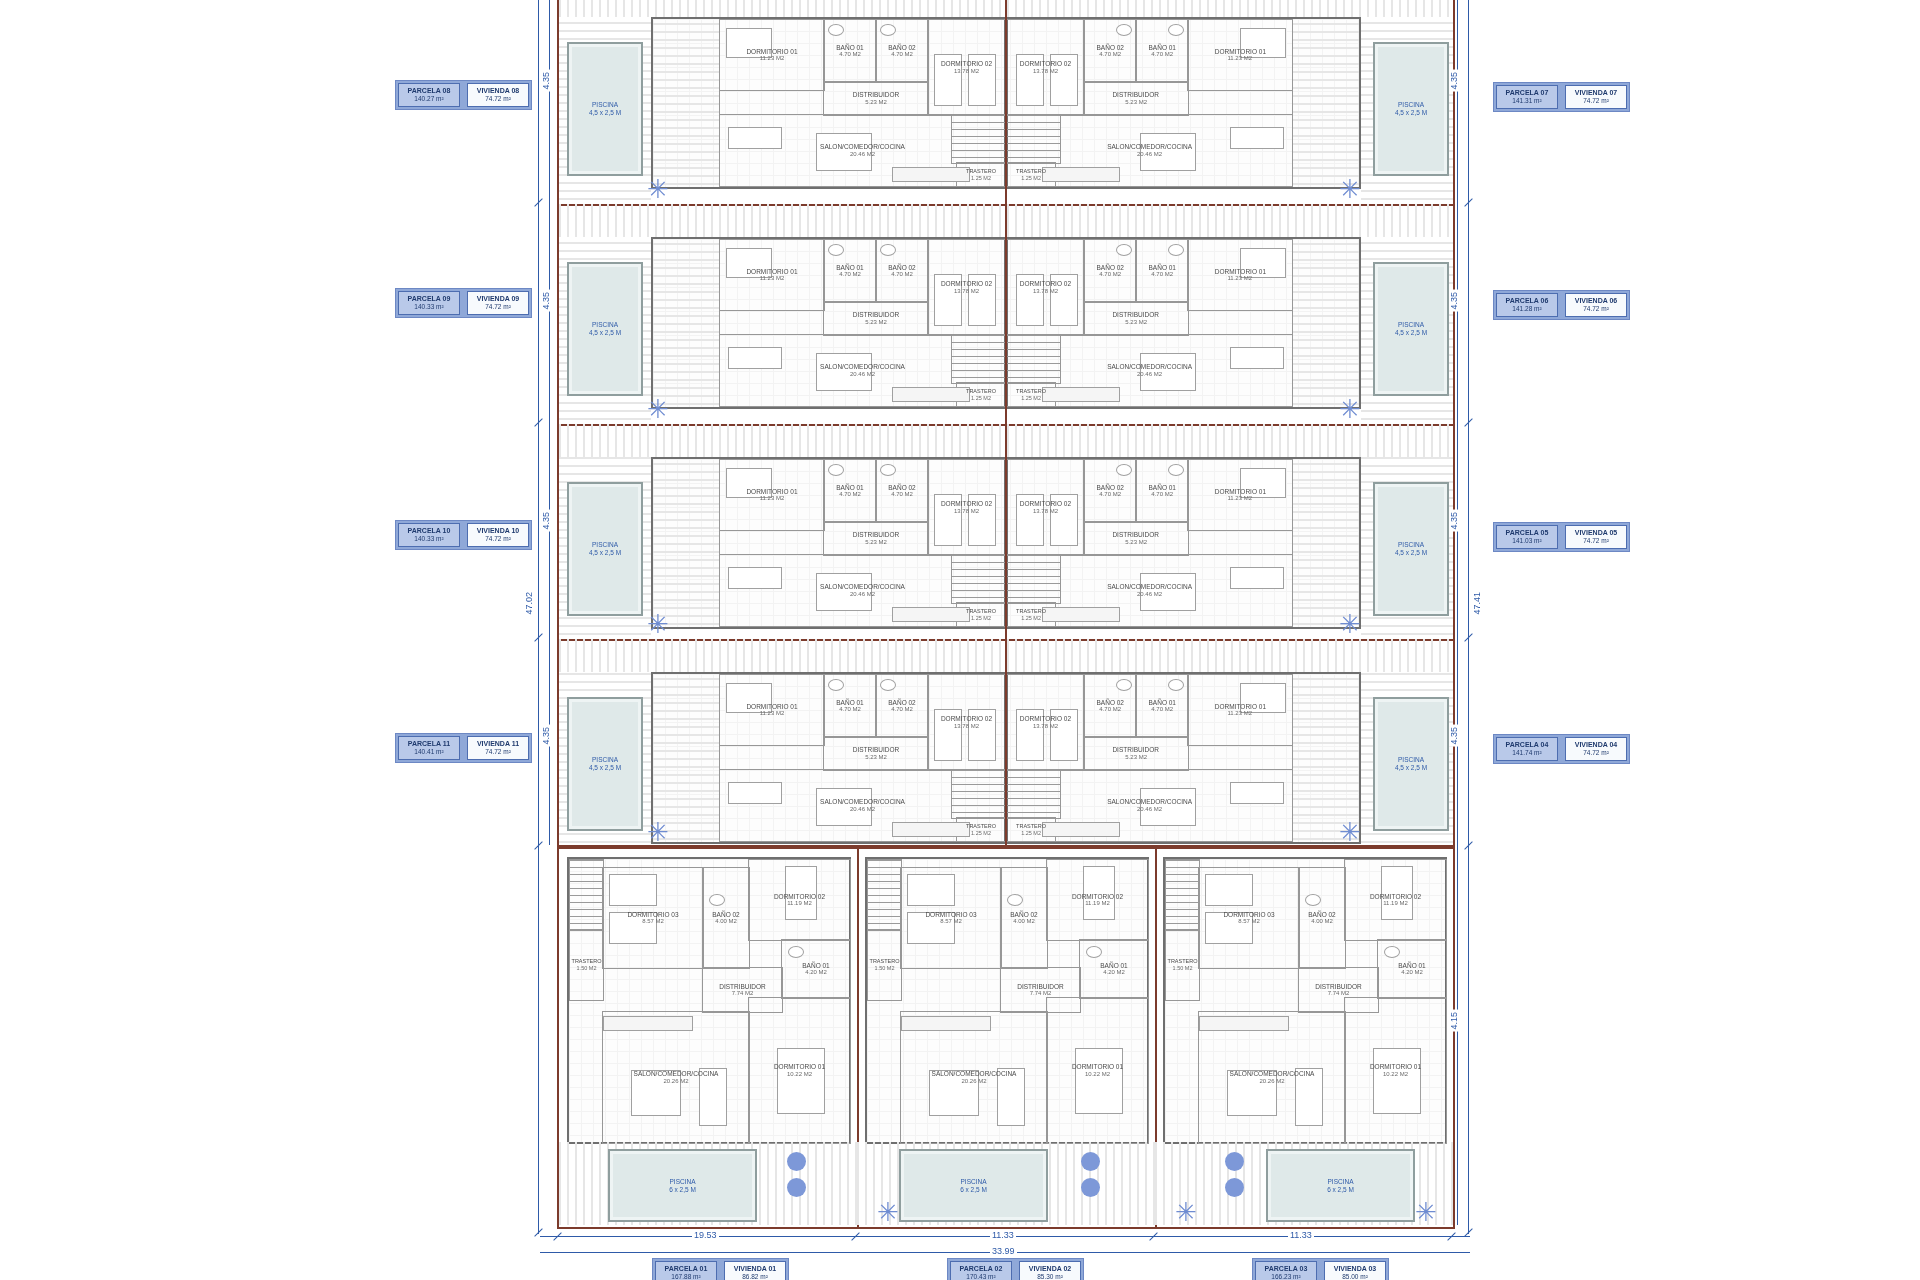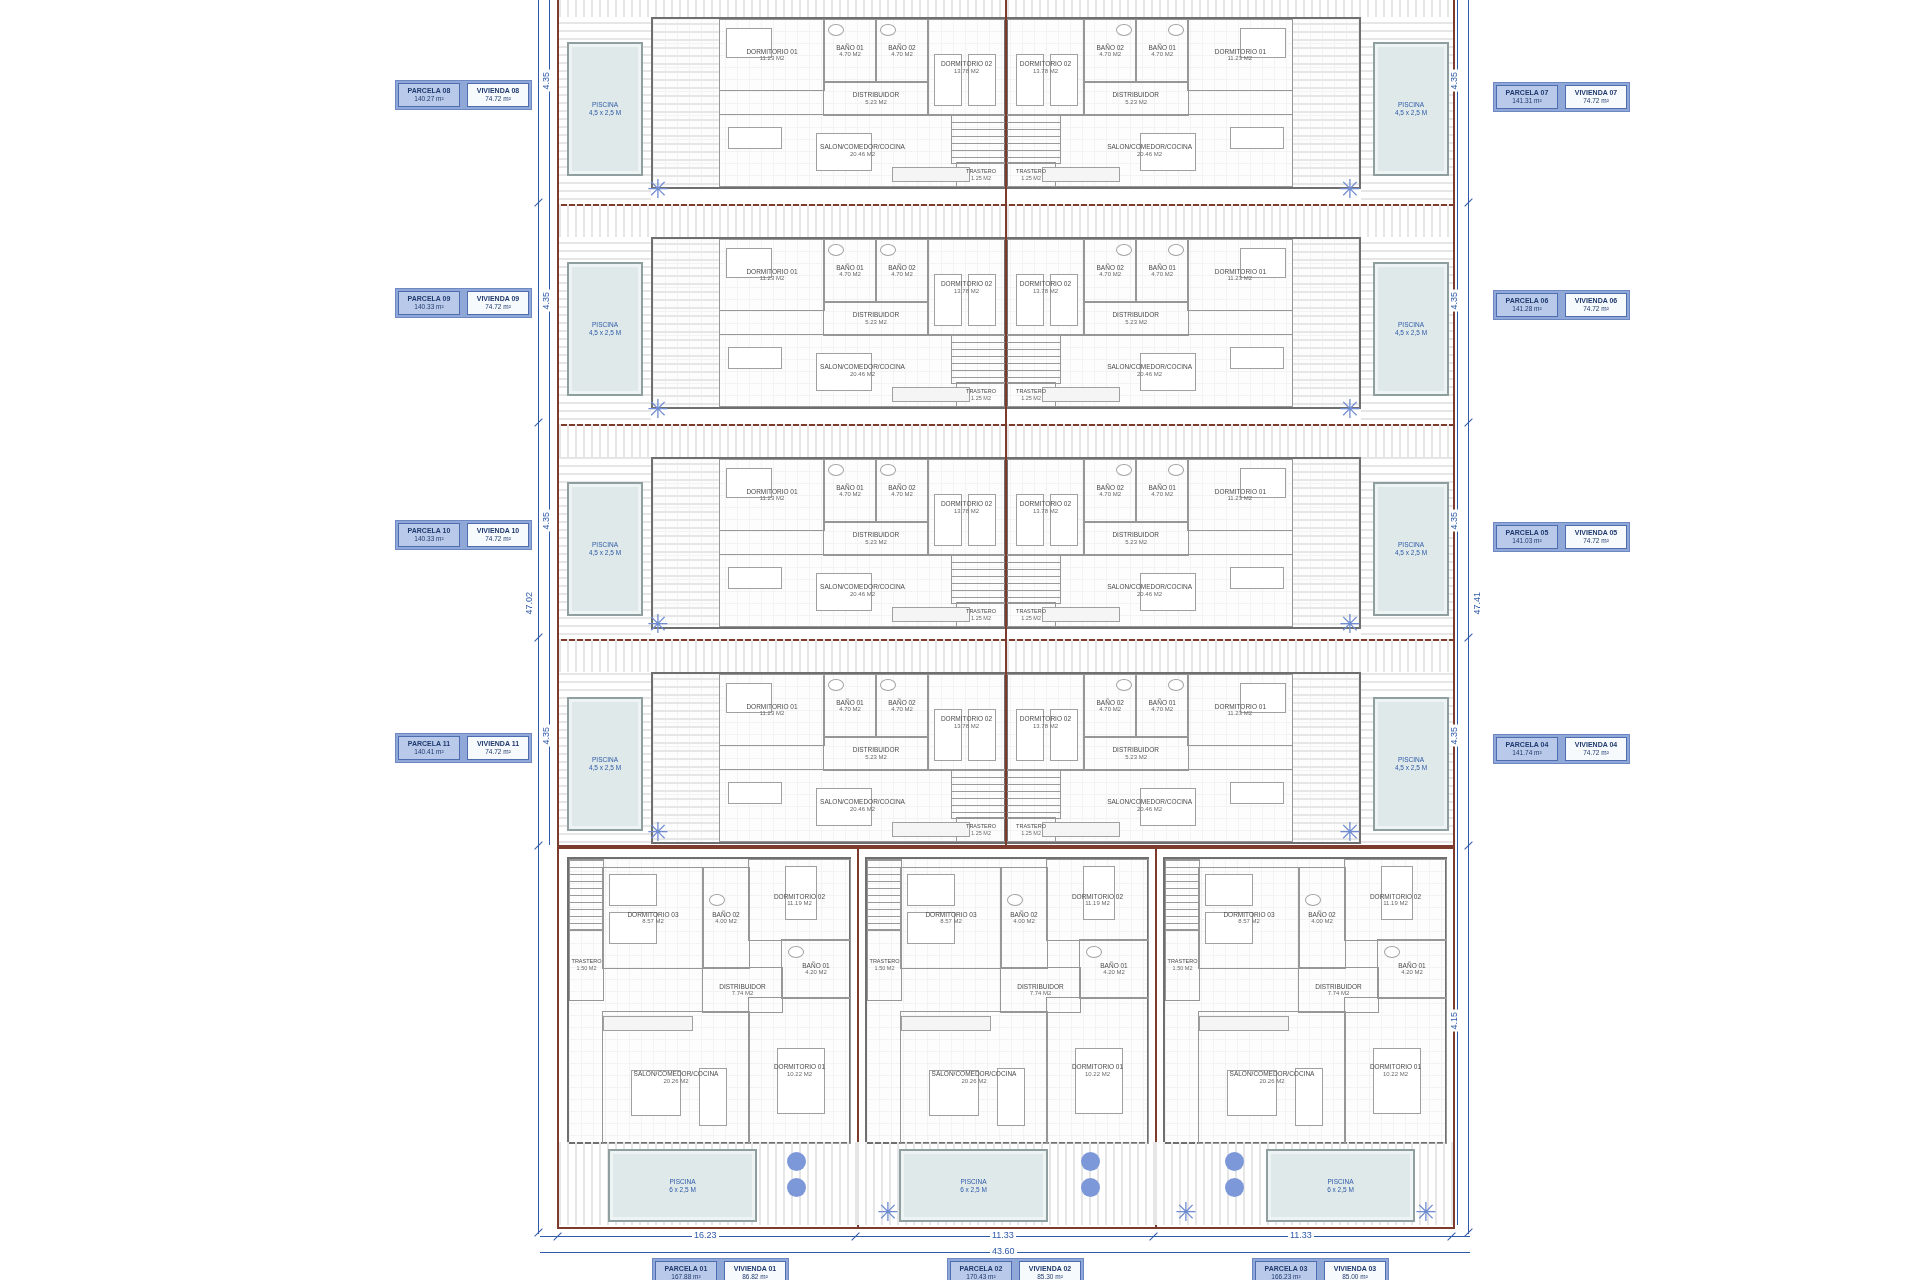--- a/index.html
+++ b/index.html
@@ -658,24 +658,24 @@
   <span class="dimtext vtext" style="left:1472px;top:590px;">47.41</span>
   <span class="dimtext vtext" style="left:541px;top:70px;">4.35</span>
   <span class="dimtext vtext" style="left:541px;top:290px;">4.35</span>
   <span class="dimtext vtext" style="left:541px;top:510px;">4.35</span>
   <span class="dimtext vtext" style="left:541px;top:725px;">4.35</span>
   <span class="dimtext vtext" style="left:1449px;top:70px;">4.35</span>
   <span class="dimtext vtext" style="left:1449px;top:290px;">4.35</span>
   <span class="dimtext vtext" style="left:1449px;top:510px;">4.35</span>
   <span class="dimtext vtext" style="left:1449px;top:725px;">4.35</span>
   <span class="dimtext vtext" style="left:1449px;top:1010px;">4.15</span>
-  <span class="dimtext" style="left:692px;top:1230px;">16.23</span>
+  <span class="dimtext" style="left:692px;top:1230px;">19.53</span>
   <span class="dimtext" style="left:990px;top:1230px;">11.33</span>
   <span class="dimtext" style="left:1288px;top:1230px;">11.33</span>
-  <span class="dimtext" style="left:990px;top:1246px;">43.60</span>
+  <span class="dimtext" style="left:990px;top:1246px;">33.99</span>
 
 <div class="pair" style="left: 395px; top: 80px;">
     <div class="box pbox">
       <span class="l1 p-name">PARCELA 08</span>
       <span class="l2 p-area">140.27 m²</span>
     </div>
     <div class="box vbox">
       <span class="l1 v-name">VIVIENDA 08</span>
       <span class="l2 v-area">74.72 m²</span>
     </div>

